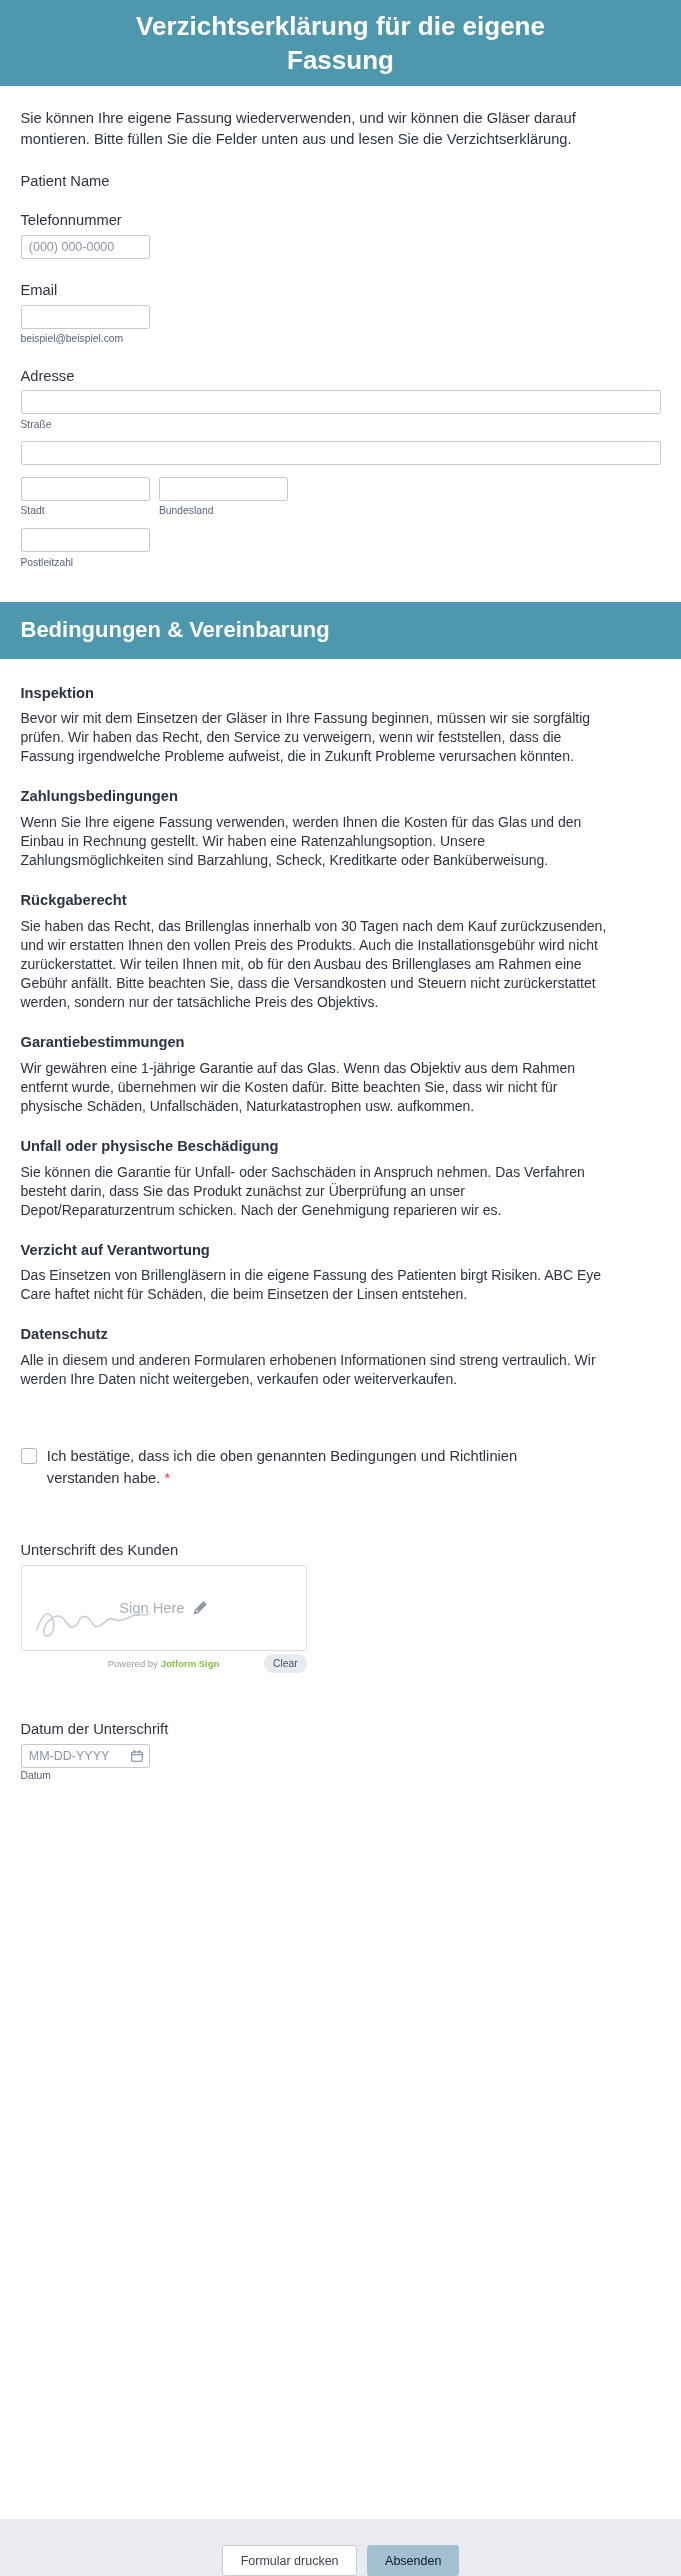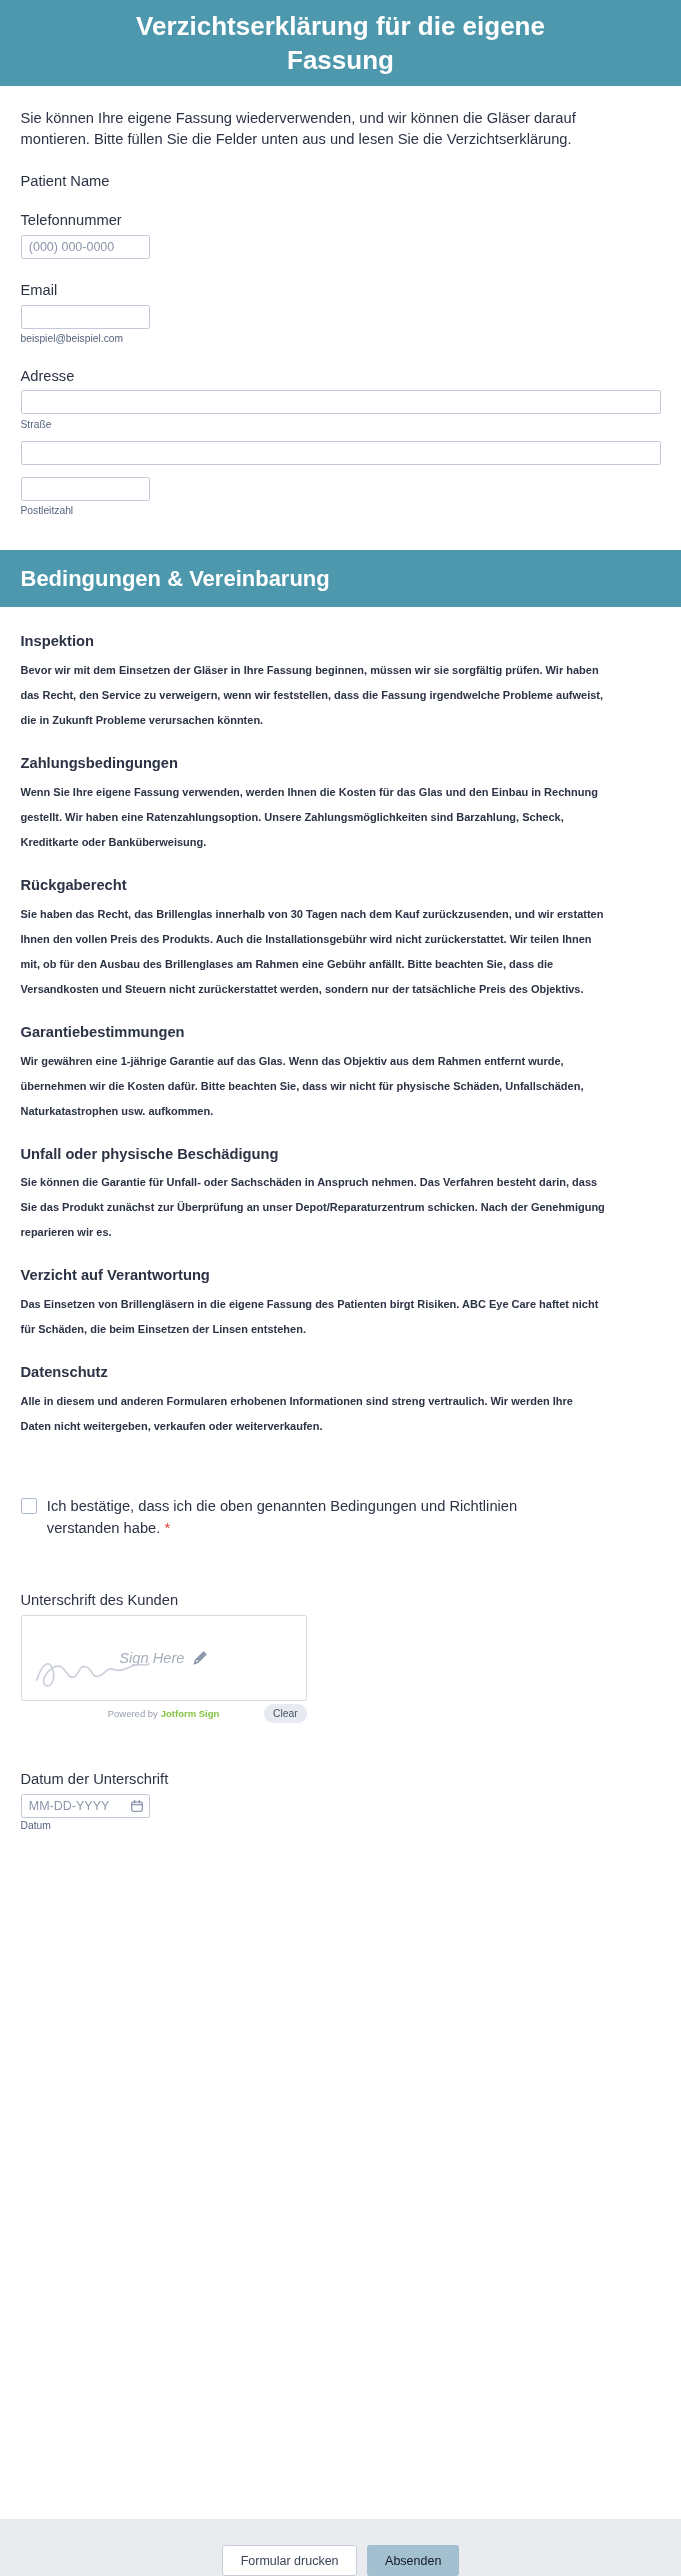--- a/index.html
+++ b/index.html
@@ -36,36 +36,36 @@
   .text-input::placeholder { color: var(--placeholder-color, #8b95a9); }
   .w-short { width: 129px; }
   .w-full { width: 100%; }
   .sublabel { margin-top: 4.4px; font-size: 10.3px; color: var(--sublabel-color, #57647e); }
   .stack-gap { margin-top: 11.7px; }
 
   
   .terms { padding: 26px 20.5px 0 20.5px; }
   .term + .term { margin-top: 22px; }
   .term h3 { font-size: 14.7px; font-weight: 700; margin-bottom: 8.8px; }
-  .term p { font-size: 11px; line-height: 25px; max-width: 586px; font-weight: bold; }
+  .term p { font-size: 14px; line-height: 19px; max-width: 586px; }
 
   
   .agree { margin: 56px 20.5px 0 20.5px; display: flex; align-items: flex-start; gap: 10.3px; }
   .cb {
     appearance: none; -webkit-appearance: none; width: 16px; height: 16px; flex: 0 0 16px;
     border: 0.7px solid #aab6c9; border-radius: 2.2px; background: #fff; margin-top: 2.9px; cursor: pointer;
   }
   .agree label { font-size: 14.7px; line-height: 22px; max-width: 506px; }
   .req { color: var(--required-color, #e23b3b); }
 
   
   .signature { margin: 53px 20.5px 0 20.5px; }
   .sig-box {
     margin-top: 7.3px; width: 286px; height: 86px; border: 0.7px solid #d6dae2; border-radius: 2.2px;
-    position: relative; background: #fff; cursor: crosshair; font-style: italic;
+    position: relative; background: #fff; cursor: crosshair;
   }
   .sign-inner { height: 100%; display: flex; align-items: center; justify-content: center; gap: 7.3px; }
   .sign-here { font-size: 14.7px; color: #a7aebc; }
   .squiggle { position: absolute; left: 10.3px; bottom: 7.3px; }
   .sig-strip { width: 286px; height: 20.5px; margin-top: 1.5px; position: relative; display: flex; align-items: center; justify-content: center; }
   .powered { font-size: 9.5px; color: #959dad; }
   .brand { font-size: 9.5px; font-weight: 700; color: var(--brand-green, #84c341); margin-left: 2.9px; }
   .clear-btn {
     position: absolute; right: 0; top: 0.7px; height: 19px; padding: 0 8.8px;
     background: #e7ebf1; border: none; border-radius: 9px; font-size: 10.3px; color: #465061;
@@ -120,20 +120,30 @@
     </section>
 
     <section class="question">
       <span class="q-label">Adresse</span>
       <div class="sub-field">
         <input type="text" class="text-input w-full" style="">
         <span class="sublabel">Straße</span>
       </div>
       <div class="stack-gap">
         <input type="text" class="text-input w-full" style="">
+      </div>
+      <div class="row stack-gap">
+        <div class="sub-field w-short">
+          <input type="text" class="text-input" style="">
+          <span class="sublabel">Stadt</span>
+        </div>
+        <div class="sub-field w-short">
+          <input type="text" class="text-input" style="">
+          <span class="sublabel">Bundesland</span>
+        </div>
       </div>
       <div class="sub-field w-short stack-gap">
         <input type="text" class="text-input" style="">
         <span class="sublabel">Postleitzahl</span>
       </div>
     </section>
 
   </main>
 
   <section class="band band-sub">

